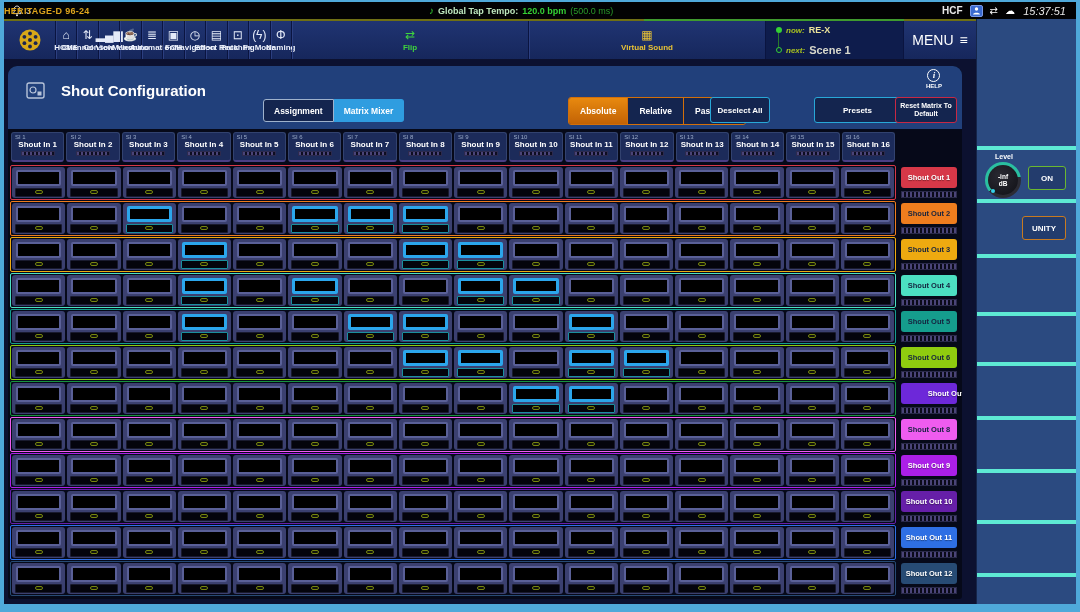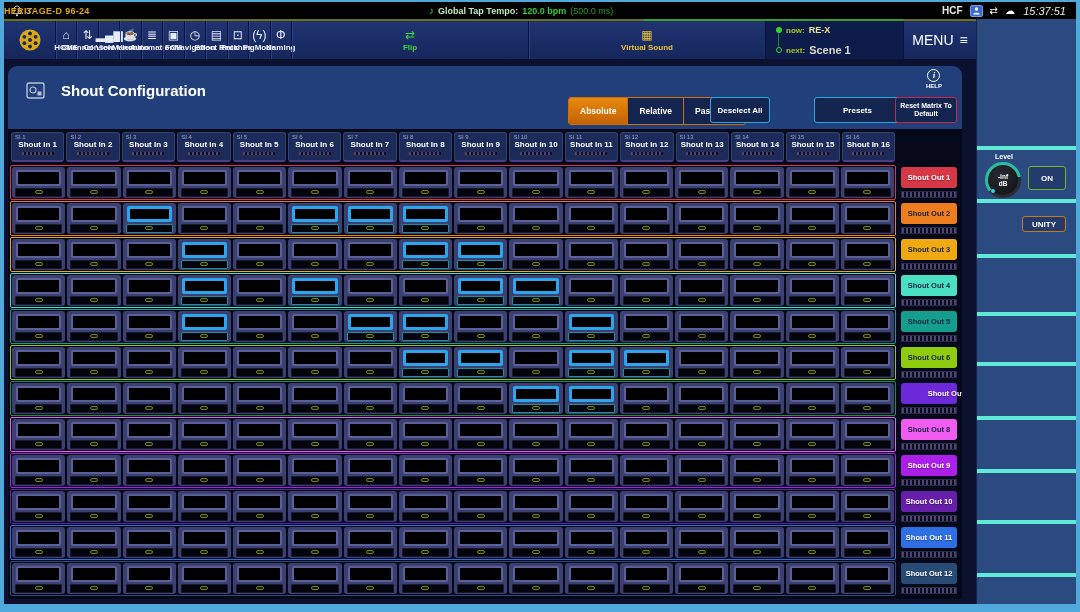--- a/index.html
+++ b/index.html
@@ -34,21 +34,21 @@
     gap:1px; border-right:1px solid #0a1440; box-shadow:inset 1px 0 0 #2c3f80; cursor:pointer; min-width:0; }
   .menu-item .mi-icon { font-size:12px; line-height:13px; color:#e4eaf8; }
   .menu-item .mi-label { font-size:8px; font-weight:bold; color:#eef2fc; white-space:nowrap; }
   .menu-item.green .mi-icon, .menu-item.green .mi-label { color:#3ed43e; }
   .menu-item.yellow .mi-icon, .menu-item.yellow .mi-label { color:#e8c235; }
   .scene-box { width:138px; background:#0e1c4c; border-right:1px solid #0a1440; padding:4px 0 3px 10px;
     display:flex; flex-direction:column; justify-content:space-between; position:relative; }
   .scene-line { display:flex; align-items:center; gap:4px; font-size:8px; }
   .scene-dot { width:6px; height:6px; border-radius:50%; background:#35d035; flex-shrink:0; }
   .scene-dot.hollow { background:transparent; border:1px solid #35d035; }
-  .scene-key { color:#a8c020; font-weight:bold; }
+  .scene-key { color:#a8c020; font-weight:bold;font-style:italic; }
   .scene-now-val { color:#ece49a; font-weight:bold; font-size:9px; }
   .scene-next-val { color:#d8d8cc; font-weight:bold; font-size:11px; }
   .scene-box::before { content:""; position:absolute; left:12px; top:12px; bottom:12px; width:1px; background:#2a7a2a; }
   .menu-btn { width:72px; display:flex; align-items:center; justify-content:center; gap:6px; cursor:pointer; }
   .menu-btn .mb-label { color:#fff; font-weight:normal; font-size:14px; }
   .menu-btn .mb-icon { color:#fff; font-size:14px; }
 
   
   .main { flex:1; background:#0c1130; position:relative; }
   .panel { position:absolute; left:4px; top:7px; width:954px; height:533px; border-radius:9px 9px 3px 3px;
@@ -112,21 +112,21 @@
   .level-label { position:absolute; left:18px; top:3px; font-size:7px; color:#fff; font-weight:bold; }
   .knob { position:absolute; left:8px; top:12px; width:36px; height:36px; border-radius:50%;
     background:conic-gradient(from 230deg,#2abfa0 0 210deg,#2c2c34 210deg 360deg); display:flex; align-items:center; justify-content:center; }
   .knob-inner { width:30px; height:30px; border-radius:50%; background:radial-gradient(circle at 40% 35%,#2a2a32,#101016);
     color:#fff; font-size:6.5px; font-weight:bold; text-align:center; line-height:7px; display:flex; flex-direction:column;
     align-items:center; justify-content:center; position:relative; }
   .knob-dot { position:absolute; left:3px; bottom:2px; width:4px; height:4px; border-radius:50%; background:#35d0e8; }
   .side-btn { position:absolute; right:10px; border-radius:3px; background:rgba(10,20,50,.25);
     color:#fff; font-weight:bold; font-size:8px; display:flex; align-items:center; justify-content:center; cursor:pointer; }
   .btn-on { top:16px; width:38px; height:24px; border:1px solid #6ab830; }
-  .btn-unity { top:13px; width:44px; height:16px; border:1px solid #c87a20; }
+  .btn-unity { top:13px; width:44px; height:24px; border:1px solid #c87a20; }
 </style>
 </head>
 <body>
 
 <div class="frame">
 
   <div class="statusbar">
     <div class="sb-left">
       <svg width="10" height="12" viewBox="0 0 10 12">
         <path d="M5 1 C3.2 1 2.2 2.4 2.2 4.4 L2.2 7 L1 8.6 L9 8.6 L7.8 7 L7.8 4.4 C7.8 2.4 6.8 1 5 1 Z" fill="none" stroke="#e8e8e8" stroke-width="0.9"></path>
@@ -251,20 +251,24 @@
                 <rect x="1" y="1" width="17" height="15" rx="2" fill="none" stroke="#b8c4da" stroke-width="1.4"></rect>
                 <circle cx="7" cy="8" r="3" fill="none" stroke="#b8c4da" stroke-width="1.2"></circle>
                 <rect x="11.5" y="9.5" width="4" height="4" fill="#b8c4da"></rect>
               </svg>
               <span class="t">Shout Configuration</span>
             </div>
             <div class="ph-help">
               <div class="help-circle">i</div>
               <div class="hl">HELP</div>
             </div>
+            <div class="tabs" id="tabsWrap">
+                <div class="tab">Assignment</div>
+                <div class="tab selected">Matrix Mixer</div>
+              </div>
             <div class="mode-group" id="modeWrap">
                 <div class="mode-btn selected">Absolute</div>
                 <div class="mode-btn">Relative</div>
                 <div class="mode-btn">Pass-thru</div>
               </div>
             <div class="hdr-btn btn-deselect">Deselect All</div>
             <div class="hdr-btn btn-presets">Presets</div>
             <div class="hdr-btn btn-reset">Reset Matrix To Default</div>
           </div>
 

